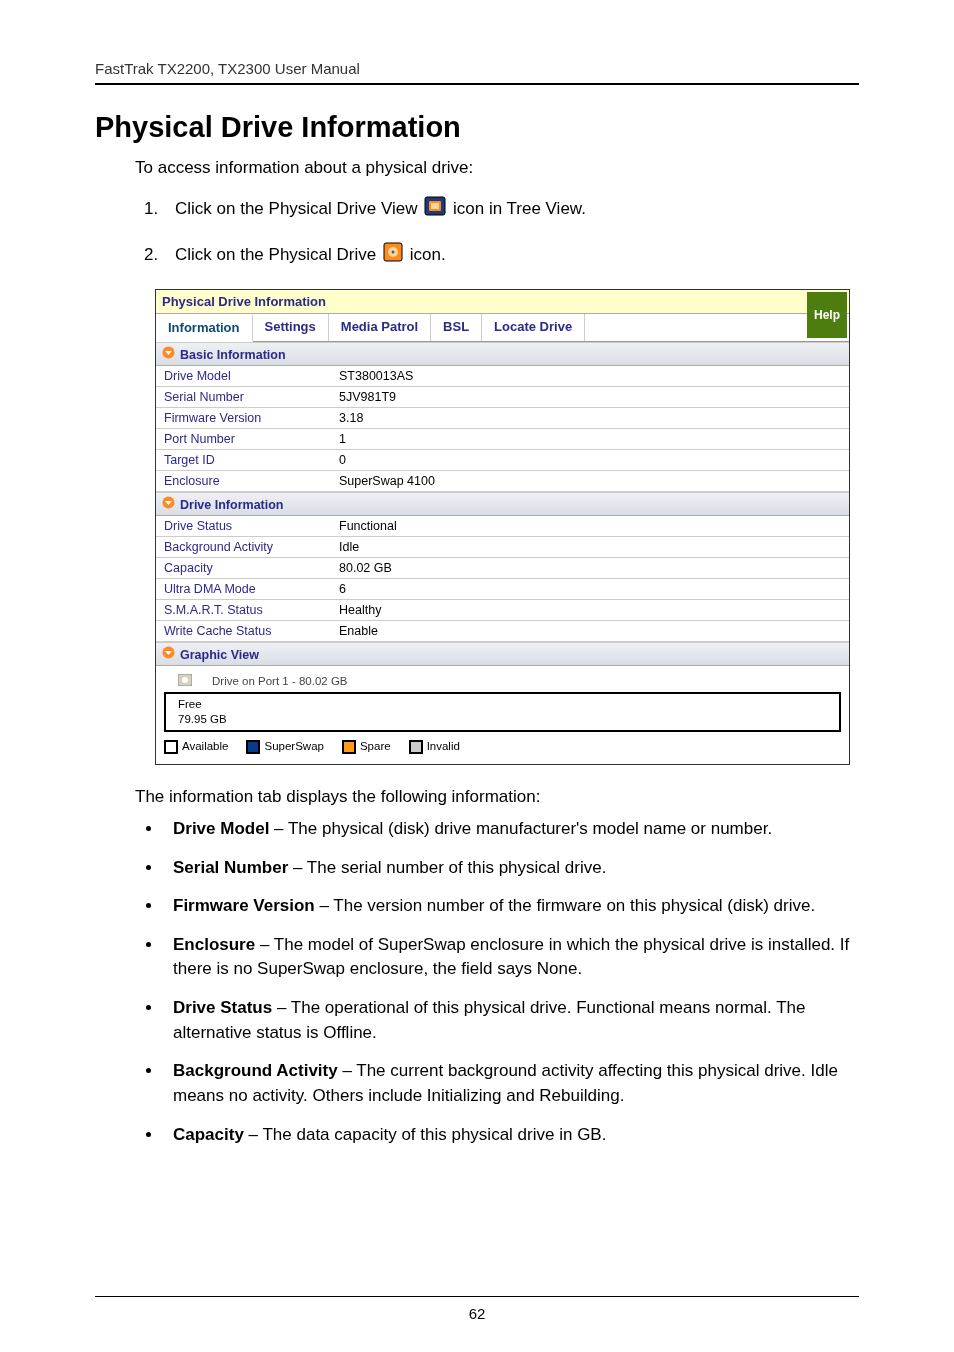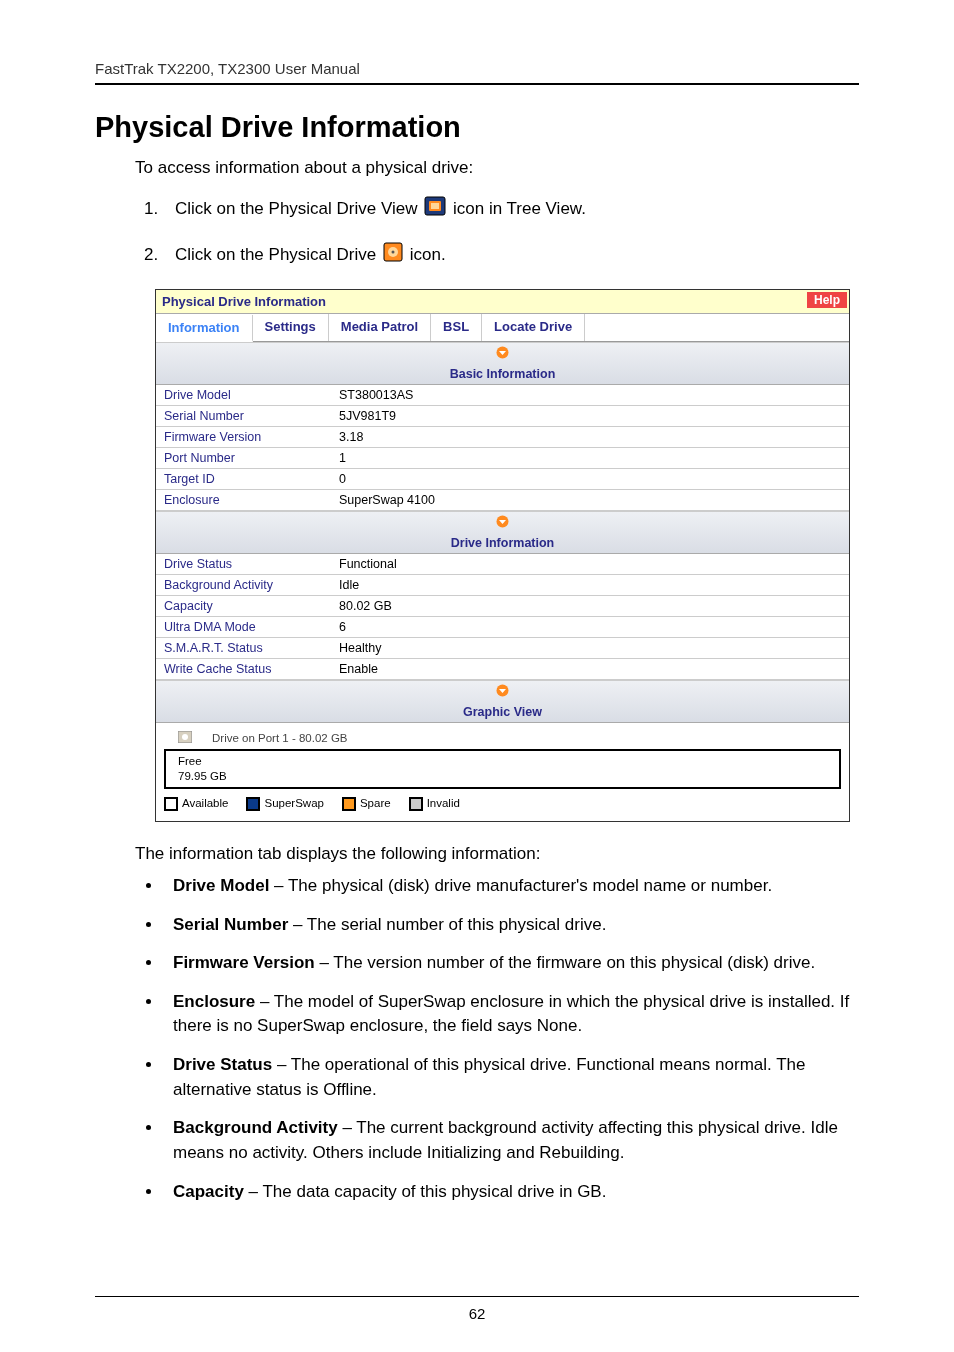--- a/index.html
+++ b/index.html
@@ -62,57 +62,56 @@
     padding: 4px 6px;
     font-size: 13px;
     font-weight: bold;
     color: #2a2a88;
     position: relative;
   }
   .ss-help {
     position: absolute;
     right: 2px;
     top: 2px;
-    background: #ef4444;
+    background: #4d7c0f;
     color: #fff;
     font-size: 12px;
-    padding: 1px 7px;
+    padding: 16px 7px;
   }
   .ss-tabs {
     display: flex;
     border-bottom: 1px solid #999;
     background: #fff;
   }
   .ss-tab {
     padding: 5px 12px;
     font-size: 13px;
     border-right: 1px solid #ccc;
     color: #2a2a88;
   }
   .ss-tab.active {
-    color: #3b82f6;
+    color: #0c4a6e;
     font-weight: bold;
     border-bottom: 2px solid #fff;
     position: relative;
     top: 1px;
     background: #fff;
   }
   .ss-tab.blue { color: #2a2a88; font-weight: bold; }
   .ss-section-header {
     background: linear-gradient(#eef0f4, #d9dde5);
     border-bottom: 1px solid #aaa;
     border-top: 1px solid #ccc;
     color: #2a2a88;
     font-weight: bold;
     font-size: 12.5px;
     padding: 3px 6px;
     display: flex;
-    align-items: center;
+    align-items: flex-end;
     gap: 5px;
-    flex-direction: column;
   }
   .bullet-icon {
     flex-shrink: 0;
   }
   table.ss-kv {
     width: 100%;
     border-collapse: collapse;
     font-size: 12.5px;
   }
   table.ss-kv td {

